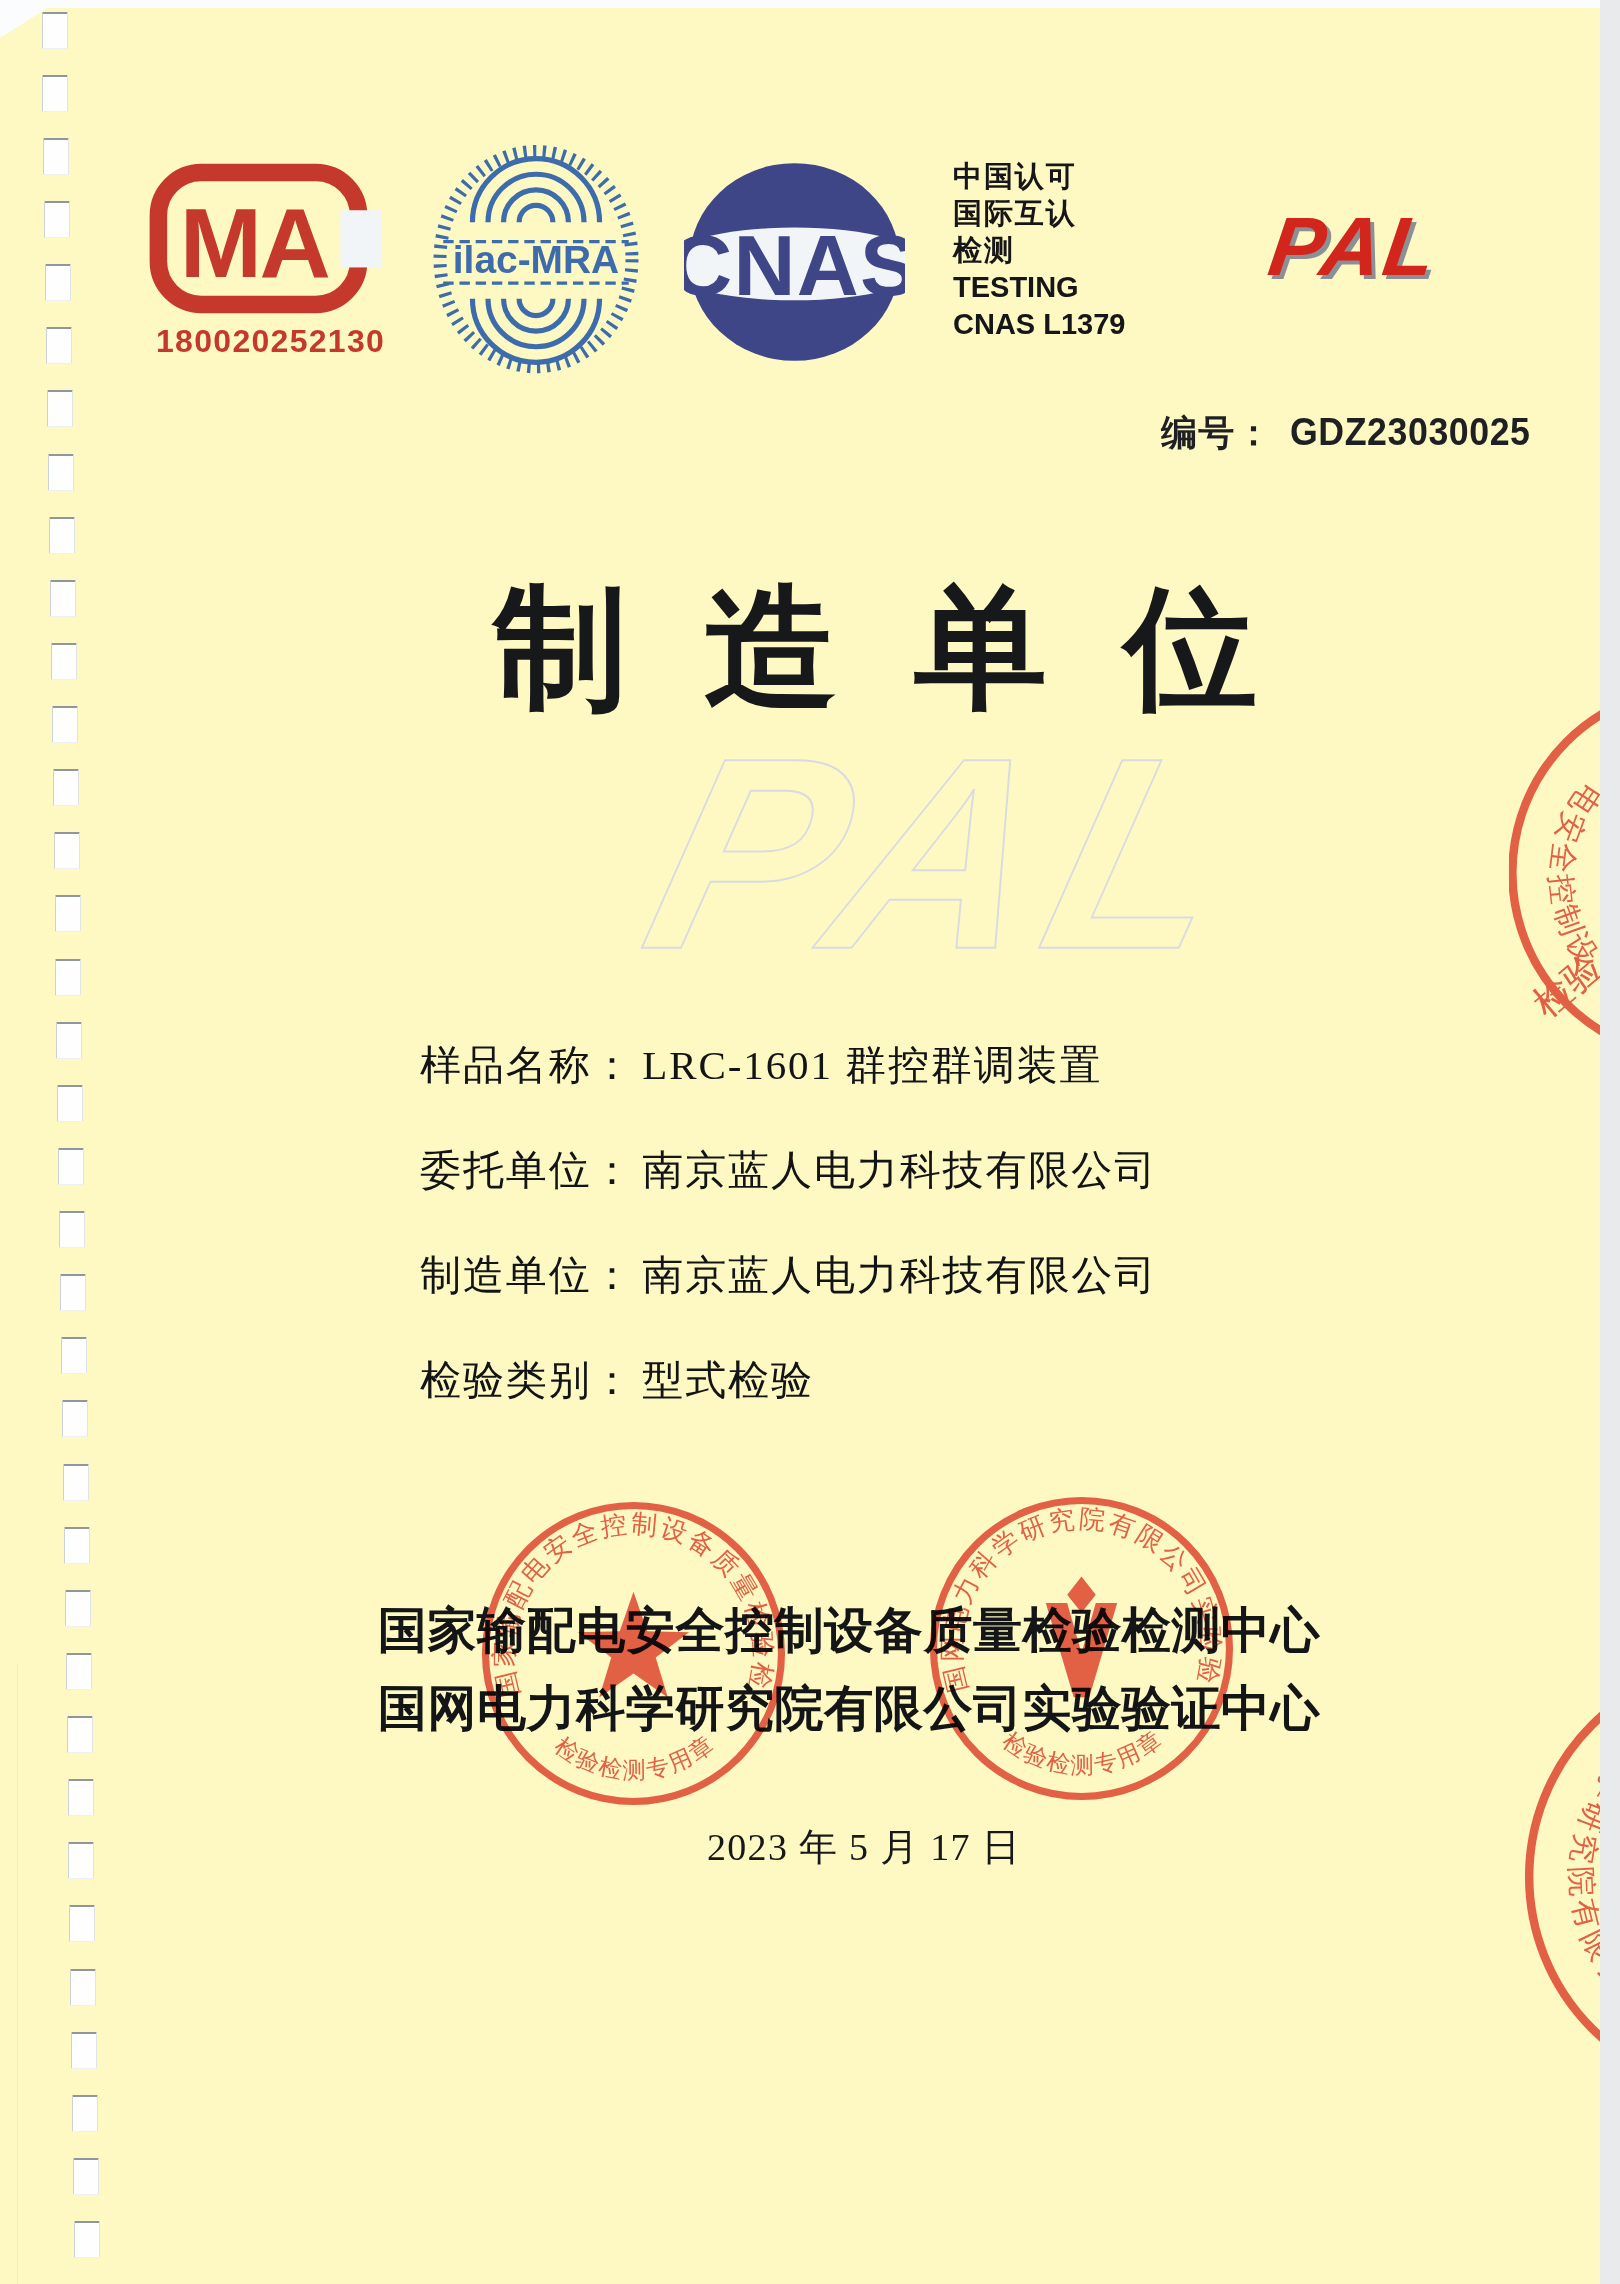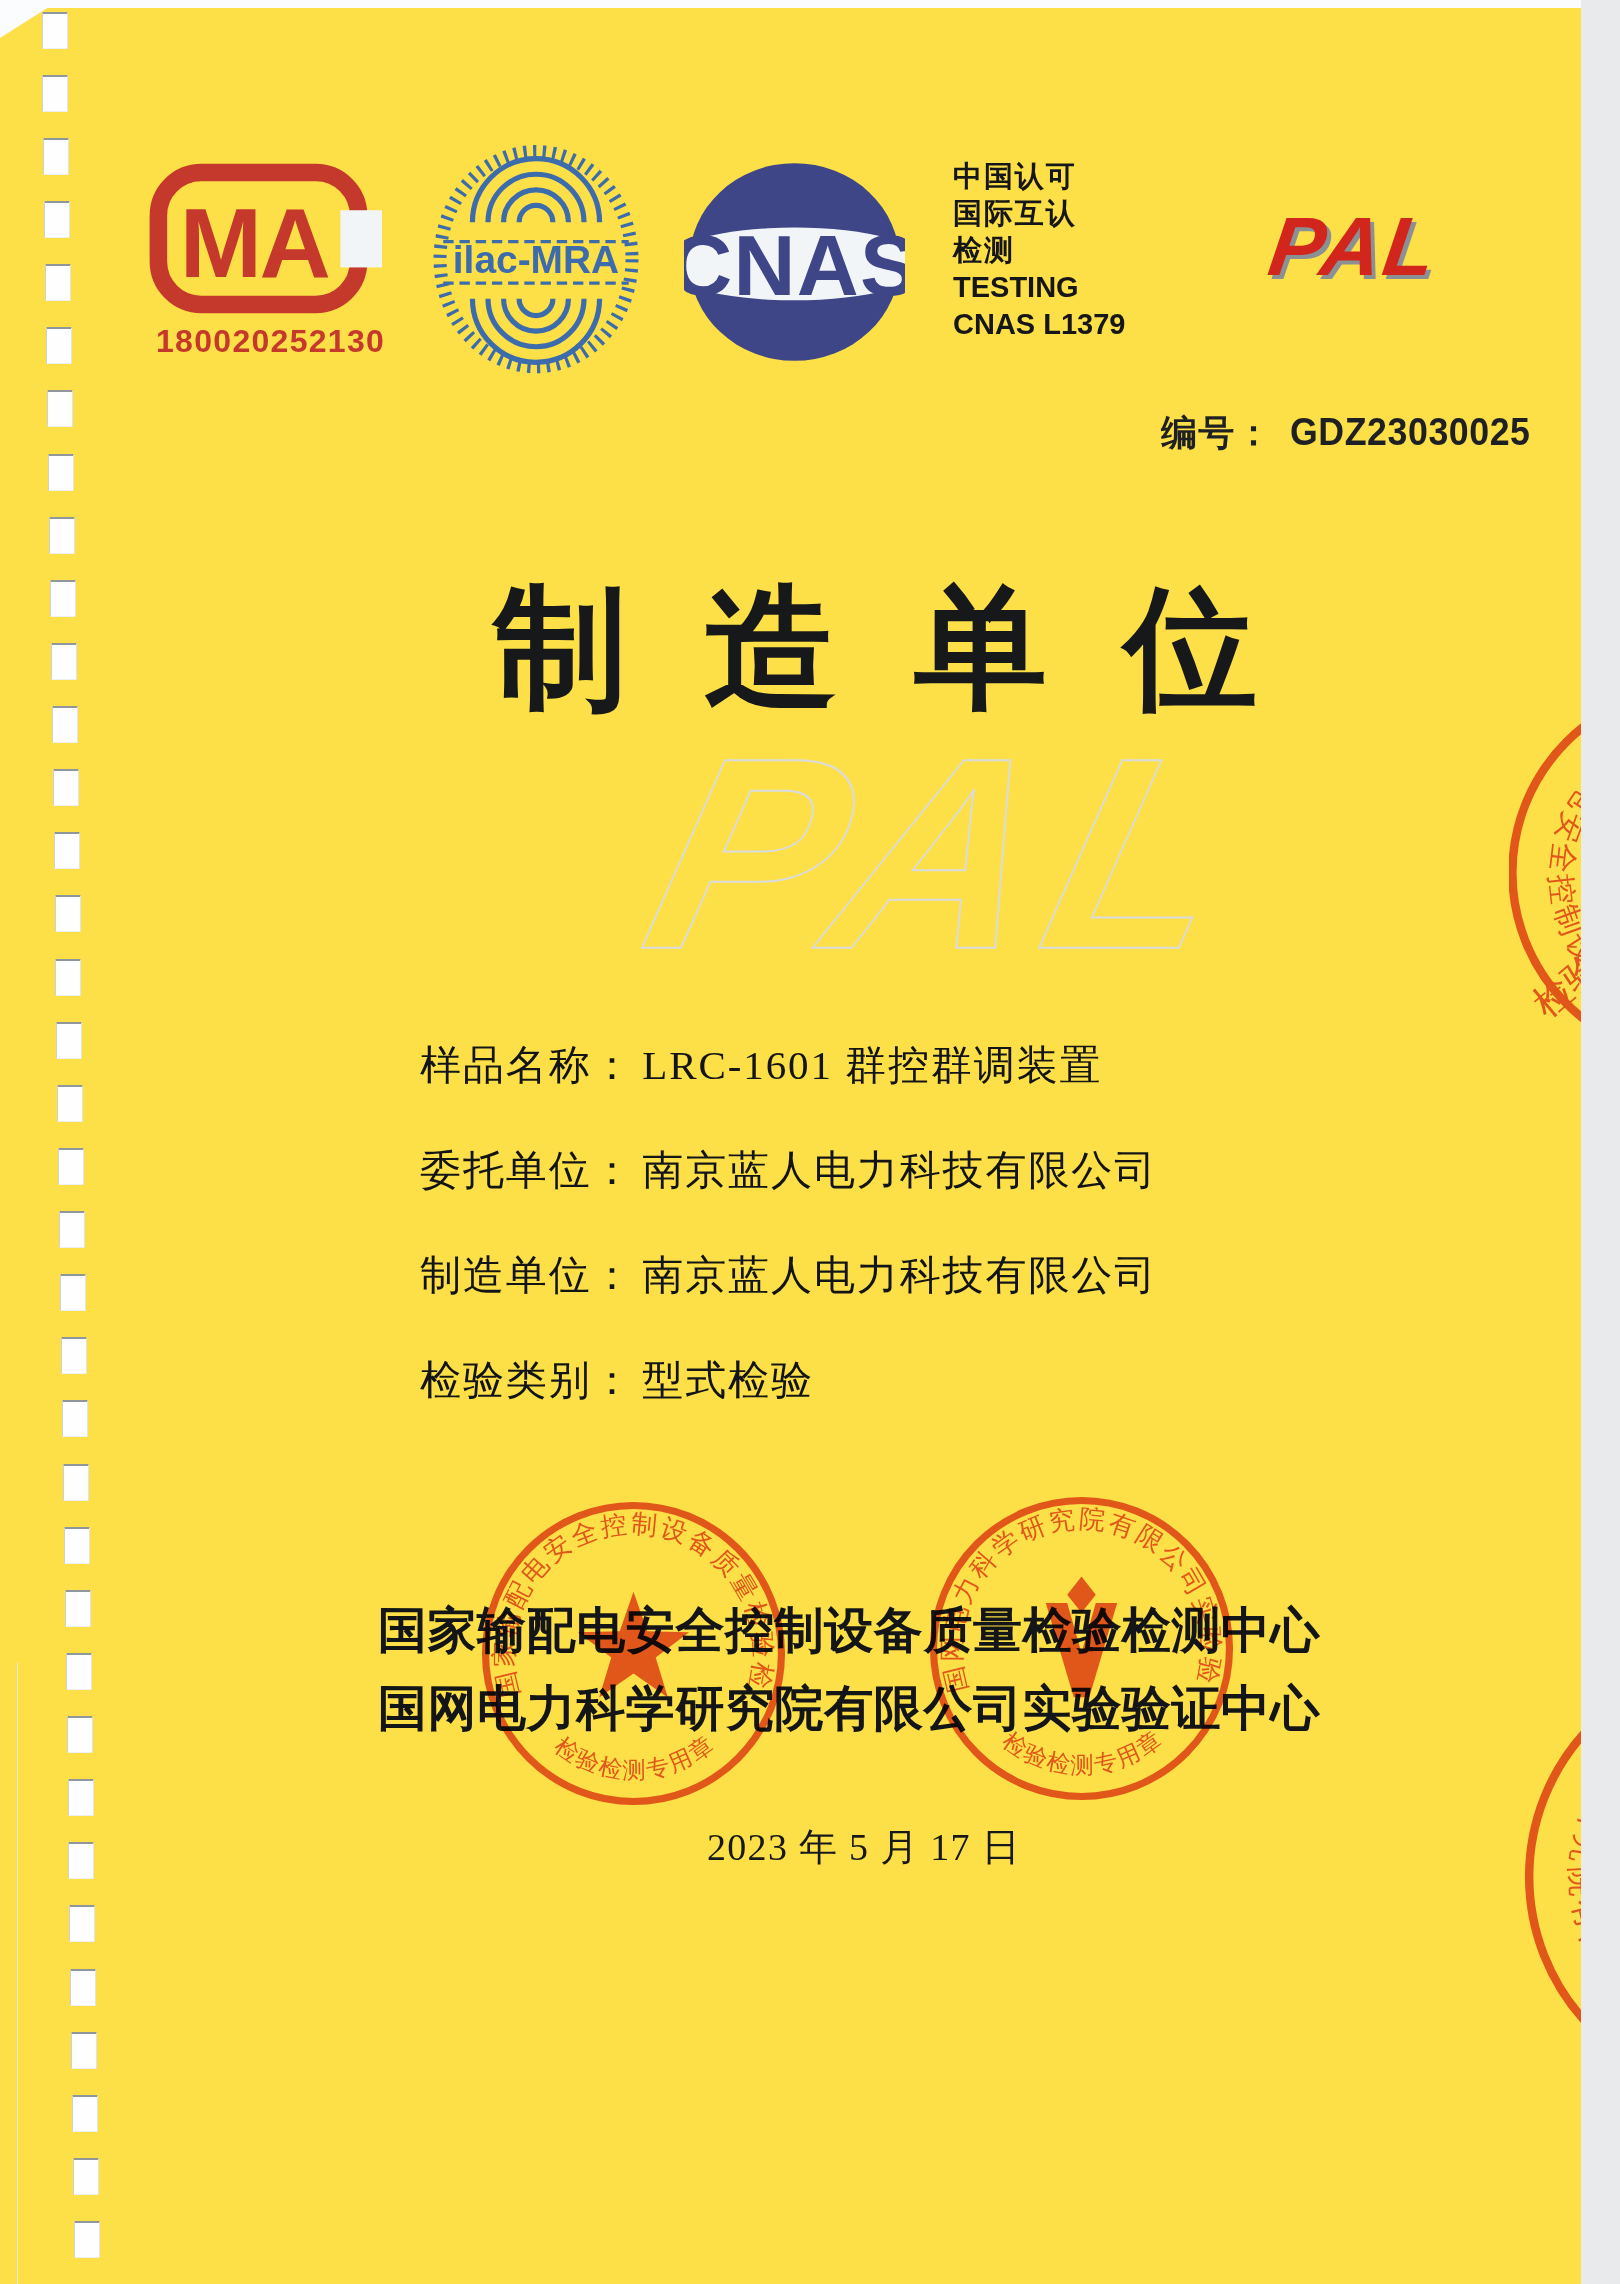--- a/index.html
+++ b/index.html
@@ -1,22 +1,23 @@
 <!DOCTYPE html>
 <html style="font-size:10.4px"><head>
 <meta charset="utf-8">
 <style>
   html,body{margin:0;padding:0;background:#e8eaec;}
   #page{
     position:relative;
     width:1581px;height:2284px;
-    background:#fde047;
+    background:#fef9c3;
     overflow:hidden;
     font-family:"Liberation Serif", serif;
     color:#1a1b1d;
+    padding-left:19px;
   }
   
   .hole{
     position:absolute;
     width:24px;height:34px;
     background:#fefefe;
     border-top:2.6px solid #8f969c;
     border-left:1.3px solid #ccd1d5;
     border-right:1.3px solid #e0e4e7;
     border-bottom:0.6px solid #eef1f3;

